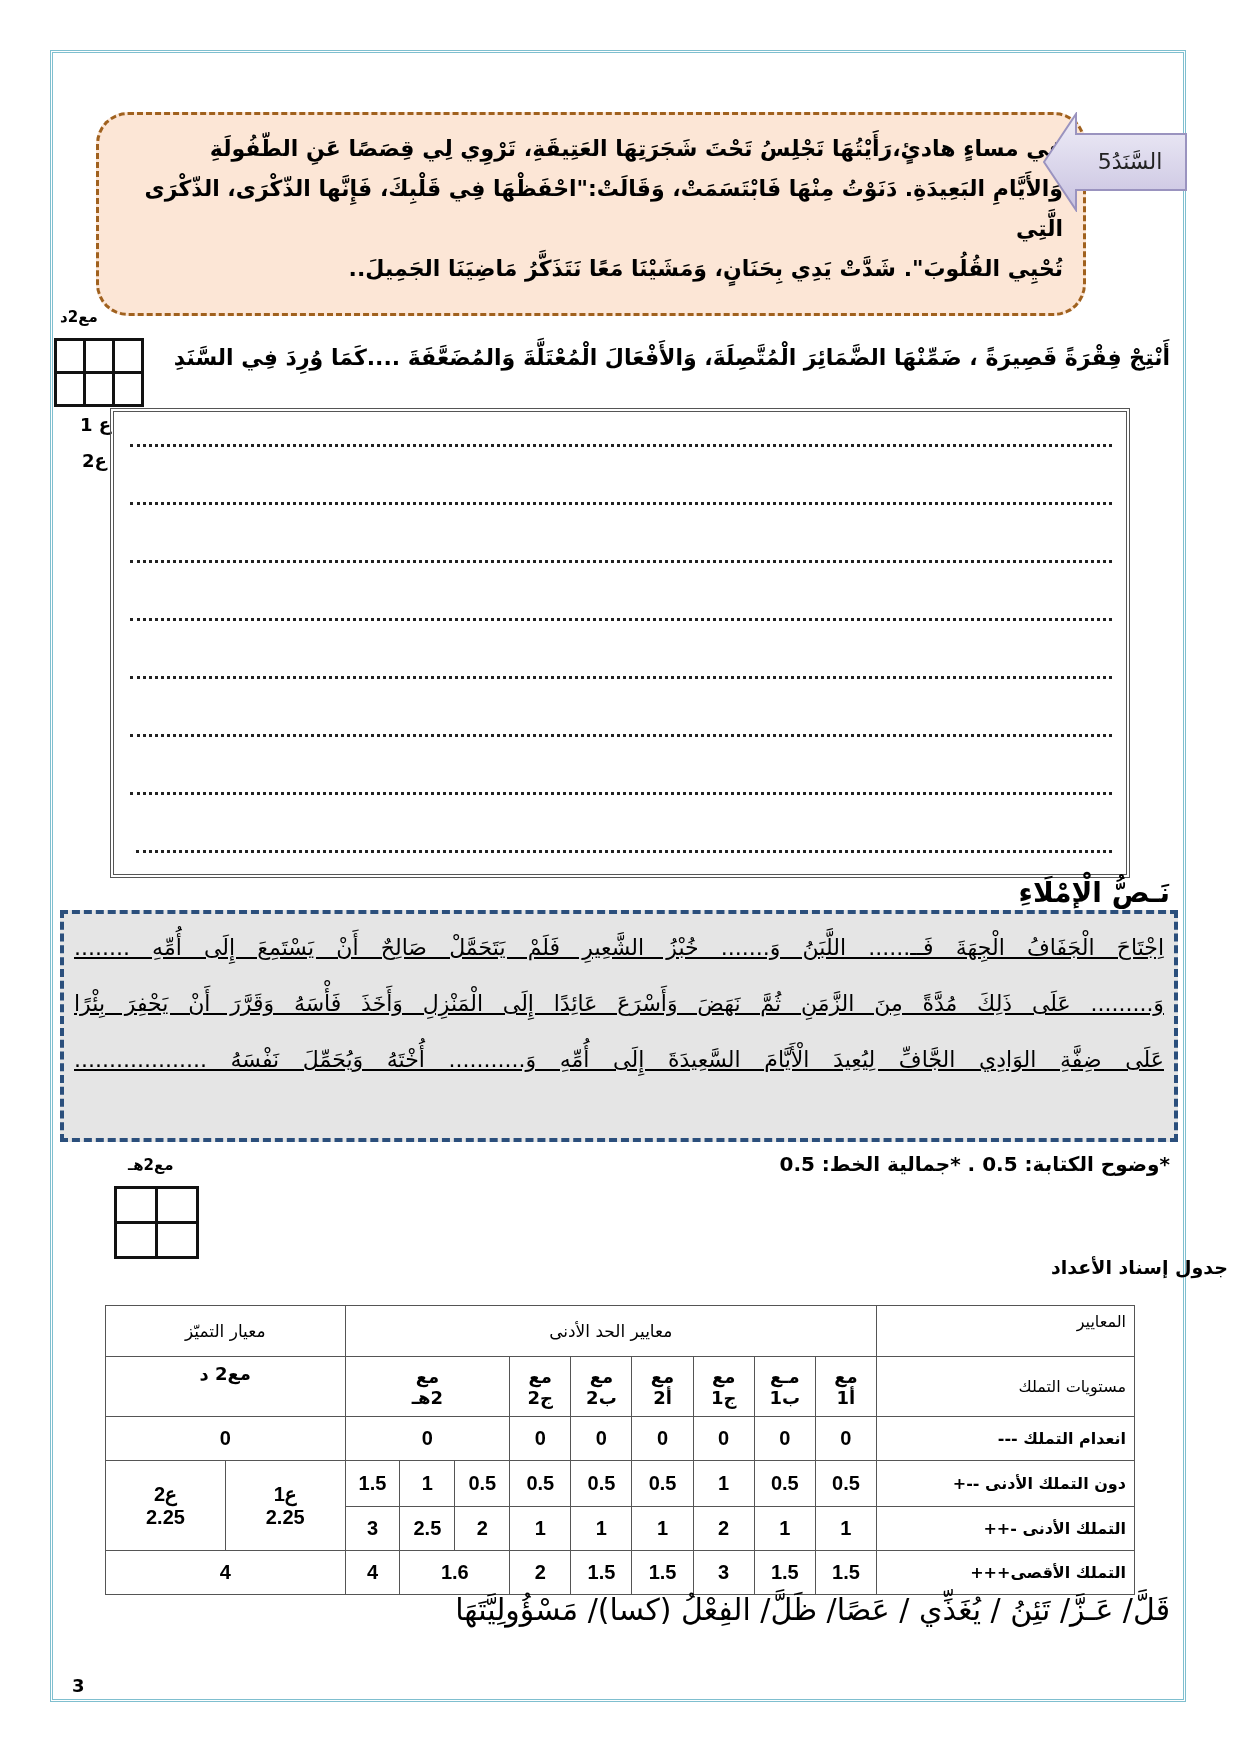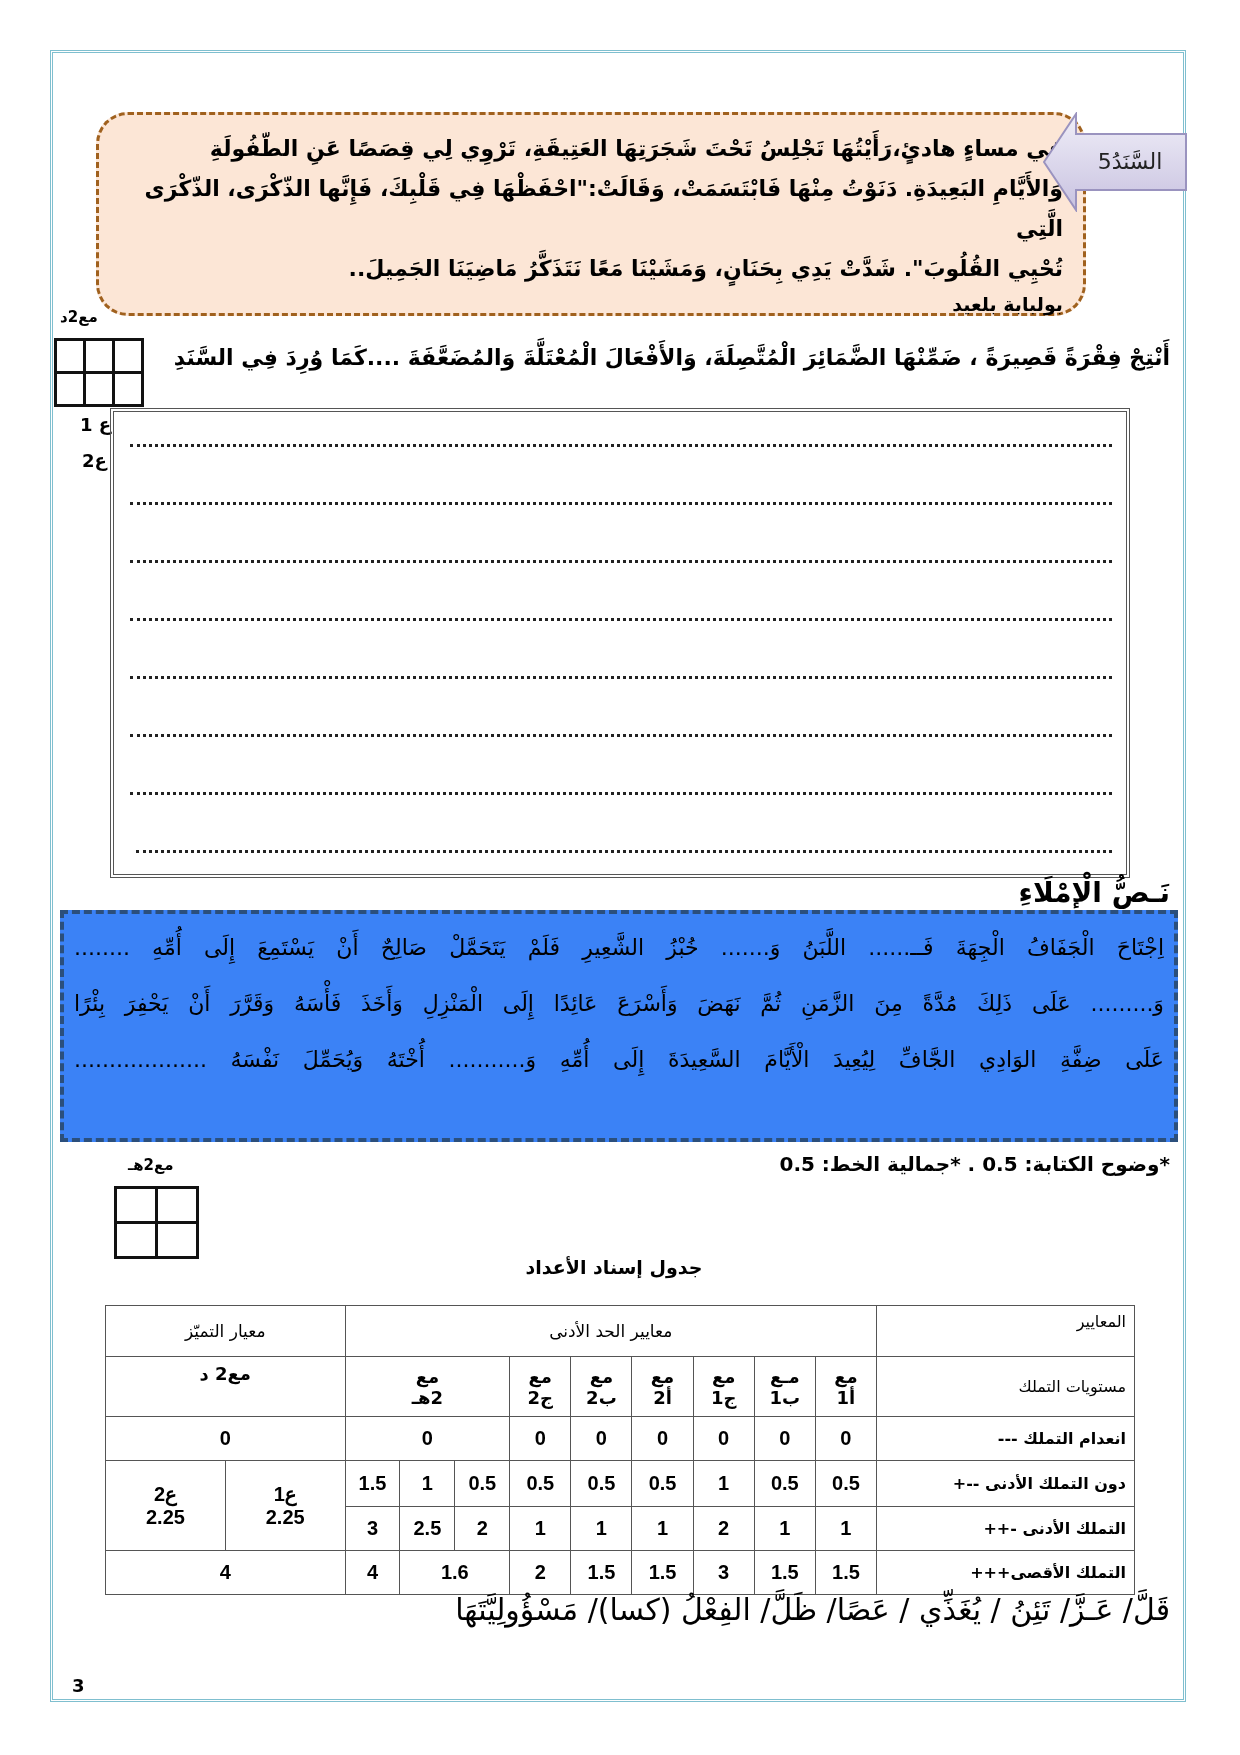--- a/index.html
+++ b/index.html
@@ -29,28 +29,28 @@
 
   
   .write-box { left:110px; top:408px; width:1020px; height:470px; border:4px double #555;
                box-sizing:border-box; }
   .dot-line { position:absolute; left:16px; right:14px; border-bottom:3px dotted #222; height:0; }
 
   .side-mark { font-size:18px; font-weight:bold; direction:rtl; }
 
   
   .dict-title { right:70px; top:876px; font-size:28px; font-weight:bold; direction:rtl; }
-  .dict-box { left:60px; top:910px; width:1118px; height:232px; background:#3b82f6;
-              border:4px dashed #2b4f7c; box-sizing:border-box; padding:6px 10px 0 10px; }
+  .dict-box { left:60px; top:910px; width:1118px; height:232px; background:#e5e5e5;
+              border:4px dashed #2b4f7c; box-sizing:border-box; padding:6px 10px 0 10px;text-decoration:underline; }
   .dict-line { font-size:22px; line-height:56px; direction:rtl; text-align:justify; text-align-last:justify;
                white-space:nowrap; overflow:hidden; }
 
   .clarity { right:70px; top:1152px; font-size:20px; font-weight:bold; direction:rtl; }
 
-  .table-title { left:0; width:1228px; top:1256px; text-align:center; font-size:19px; font-weight:bold; direction:rtl; }
+  .table-title { left:0; width:1228px; top:1256px; font-size:19px; font-weight:bold; direction:rtl; }
 
   
   .score-table { position:absolute; left:105px; top:1305px; width:1030px; border-collapse:collapse;
                  direction:rtl; font-size:18px; }
   .score-table td { border:1.5px solid #555; text-align:center; font-weight:bold; padding:0; }
   .score-table .hdr { font-weight:normal; font-size:17px; height:44px; }
   .score-table .rowlbl { text-align:right; padding-right:8px; font-size:16px; font-weight:bold; width:240px; }
   .score-table .num { font-family:"Liberation Sans Narrow","Liberation Sans", sans-serif; font-size:20px; }
 
   .words { right:70px; top:1592px; font-size:30px; font-weight:normal; direction:rtl; }
@@ -58,21 +58,20 @@
 </style>
 </head>
 <body>
 
 <div class="page-border"></div>
 
 <div class="abs sanad-box rtl">
   <div class="sanad-text">في مساءٍ هادئٍ،رَأَيْتُهَا تَجْلِسُ تَحْتَ شَجَرَتِهَا العَتِيقَةِ، تَرْوِي لِي قِصَصًا عَنِ الطّفُولَةِ</div>
   <div class="sanad-text">وَالأَيَّامِ البَعِيدَةِ. دَنَوْتُ مِنْهَا فَابْتَسَمَتْ، وَقَالَتْ:"احْفَظْهَا فِي قَلْبِكَ، فَإِنَّها الذّكْرَى، الذّكْرَى الَّتِي</div>
   <div class="sanad-text">تُحْيِي القُلُوبَ". شَدَّتْ يَدِي بِحَنَانٍ، وَمَشَيْنَا مَعًا نَتَذَكَّرُ مَاضِيَنَا الجَمِيلَ..</div>
-  <div class="sanad-author">بولبابة بلعيد</div>
 </div>
 <svg class="abs sanad-arrow" viewBox="0 0 146 100">
   <defs>
     <linearGradient id="ag" x1="0" y1="0" x2="0" y2="1">
       <stop offset="0" stop-color="#f0eef8"></stop>
         <stop offset="1" stop-color="#c8c2e0"></stop>
     </linearGradient>
   </defs>
   <polygon points="2,50 34,2 34,22 144,22 144,78 34,78 34,98" fill="url(#ag)" stroke="#9a93bf" stroke-width="2"></polygon>
 </svg>

